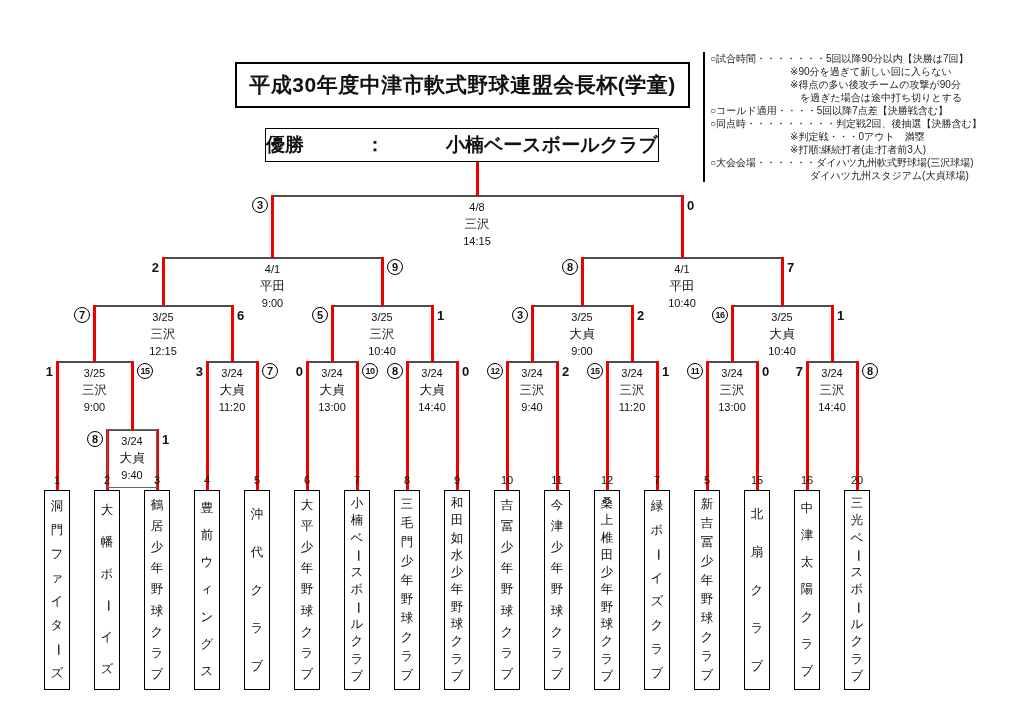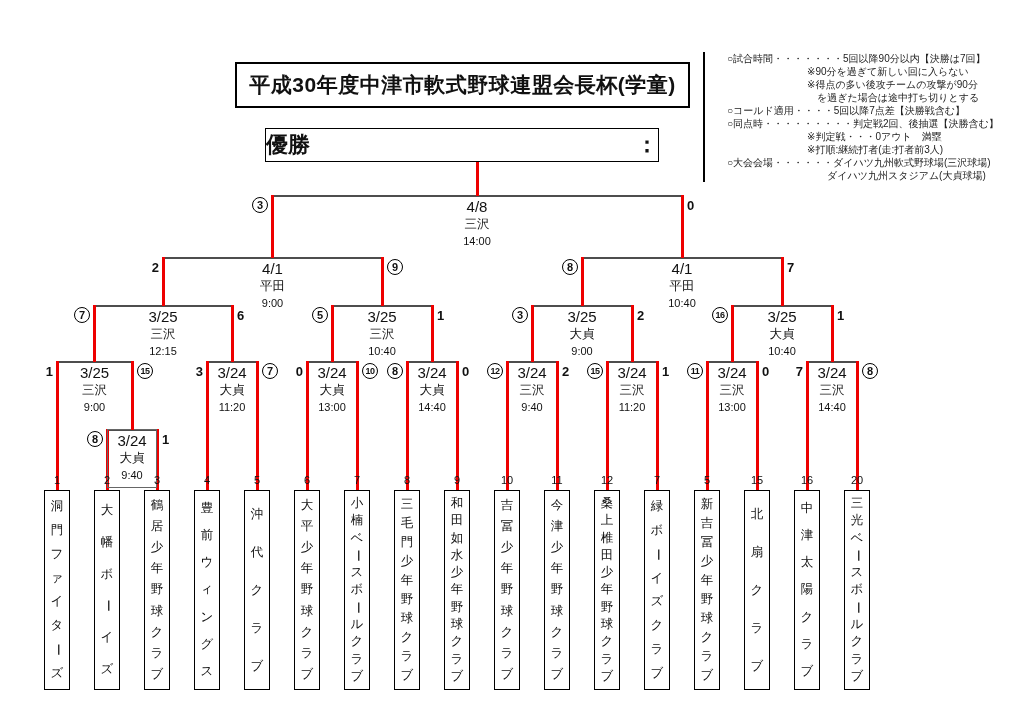--- a/index.html
+++ b/index.html
@@ -9,32 +9,32 @@
     overflow:hidden;margin:0 auto;
   }
   .title-box{
     position:absolute;left:235px;top:62px;width:455px;height:46px;
     border:2px solid #000;display:flex;align-items:center;justify-content:center;
     font-size:21px;font-weight:bold;letter-spacing:0.5px;box-sizing:border-box;
   }
   .winner-box{
     position:absolute;left:265px;top:128px;width:394px;height:34px;
     border:1.5px solid #000;display:flex;align-items:center;justify-content:space-between;
-    font-size:22px;font-weight:bold;box-sizing:border-box;gap:6px;
+    font-size:19px;font-weight:bold;box-sizing:border-box;gap:6px;
   }
   .notes{
     position:absolute;left:703px;font-size:10px;line-height:13px;
     white-space:pre;color:#222;
   }
-  .notes.rules{top:52px;border-left:2px solid #000;padding-left:22px;}
+  .notes.rules{top:52px;border-left:2px solid #000;padding-left:5px;}
   .notes.contact{top:192px;padding-left:7px;}
   .hline{position:absolute;height:2px;}
   .vline{position:absolute;width:3px;}
   .match-label{position:absolute;width:90px;text-align:center;}
-  .match-label .d{font-size:15px;line-height:14px;}
+  .match-label .d{font-size:11px;line-height:14px;}
   .match-label .v{font-size:12.5px;line-height:14px;margin:3px 0;}
   .match-label .t{font-size:11px;line-height:14px;}
   .score{
     position:absolute;width:24px;display:flex;align-items:flex-start;
     font-weight:bold;font-size:13px;line-height:17px;
   }
   .score.left{justify-content:flex-end;}
   .score.right{justify-content:flex-start;}
   .circled{
     display:inline-flex;align-items:center;justify-content:center;
@@ -53,20 +53,21 @@
   .team-box span.rot{transform:rotate(90deg);}
 </style>
 </head>
 <body>
 
 <div class="page">
   <div class="title-box">平成30年度中津市軟式野球連盟会長杯(学童)</div>
   <div class="winner-box">
     <span>優勝</span>
     <span>：</span>
+    <span>小楠ベースボールクラブ</span>
   </div>
   <div class="notes rules" id="notes-rules"><div>○試合時間・・・・・・・5回以降90分以内【決勝は7回】</div><div>　　　　　　　　※90分を過ぎて新しい回に入らない</div><div>　　　　　　　　※得点の多い後攻チームの攻撃が90分</div><div>　　　　　　　　　を過ぎた場合は途中打ち切りとする</div><div>○コールド適用・・・・5回以降7点差【決勝戦含む】</div><div>○同点時・・・・・・・・・判定戦2回、後抽選【決勝含む】</div><div>　　　　　　　　※判定戦・・・0アウト　満塁</div><div>　　　　　　　　※打順:継続打者(走:打者前3人)</div><div>○大会会場・・・・・・ダイハツ九州軟式野球場(三沢球場)</div><div>　　　　　　　　　　ダイハツ九州スタジアム(大貞球場)</div></div>
   <div id="bracket">
       <div class="hline" style="left: 107px; top: 429px; width: 50px; background: rgb(77, 77, 77);"></div>
       <div class="vline" style="left: 105.5px; top: 429px; height: 61px; background: rgb(238, 0, 0);"></div>
       <div class="vline" style="left: 155.5px; top: 429px; height: 61px; background: rgb(238, 0, 0);"></div>
       <div class="playin-rect" style="left: 107px; top: 429px; width: 50px; height: 59px;"></div>
       <div class="match-label" style="left: 87px; top: 434px;">
         <div class="d">3/24</div>
         <div class="v">大貞</div>
@@ -273,21 +274,21 @@
       </div>
       <div class="score right" style="left: 787px; top: 259px;">
         <span>7</span>
       </div>
       <div class="hline" style="left: 272px; top: 195px; width: 410px; background: rgb(77, 77, 77);"></div>
       <div class="vline" style="left: 270.5px; top: 195px; height: 63px; background: rgb(238, 0, 0);"></div>
       <div class="vline" style="left: 680.5px; top: 195px; height: 63px; background: rgb(238, 0, 0);"></div>
       <div class="match-label" style="left: 432px; top: 200px;">
         <div class="d">4/8</div>
         <div class="v">三沢</div>
-        <div class="t">14:00</div>
+        <div class="t">14:15</div>
       </div>
       <div class="score left" style="left: 244px; top: 197px;">
         <span class="circled">3</span>
       </div>
       <div class="score right" style="left: 687px; top: 197px;">
         <span>0</span>
       </div>
       <div class="vline" style="left: 475.5px; top: 162px; height: 34px; background: rgb(238, 0, 0);"></div>
     </div>
   <div id="teams">

